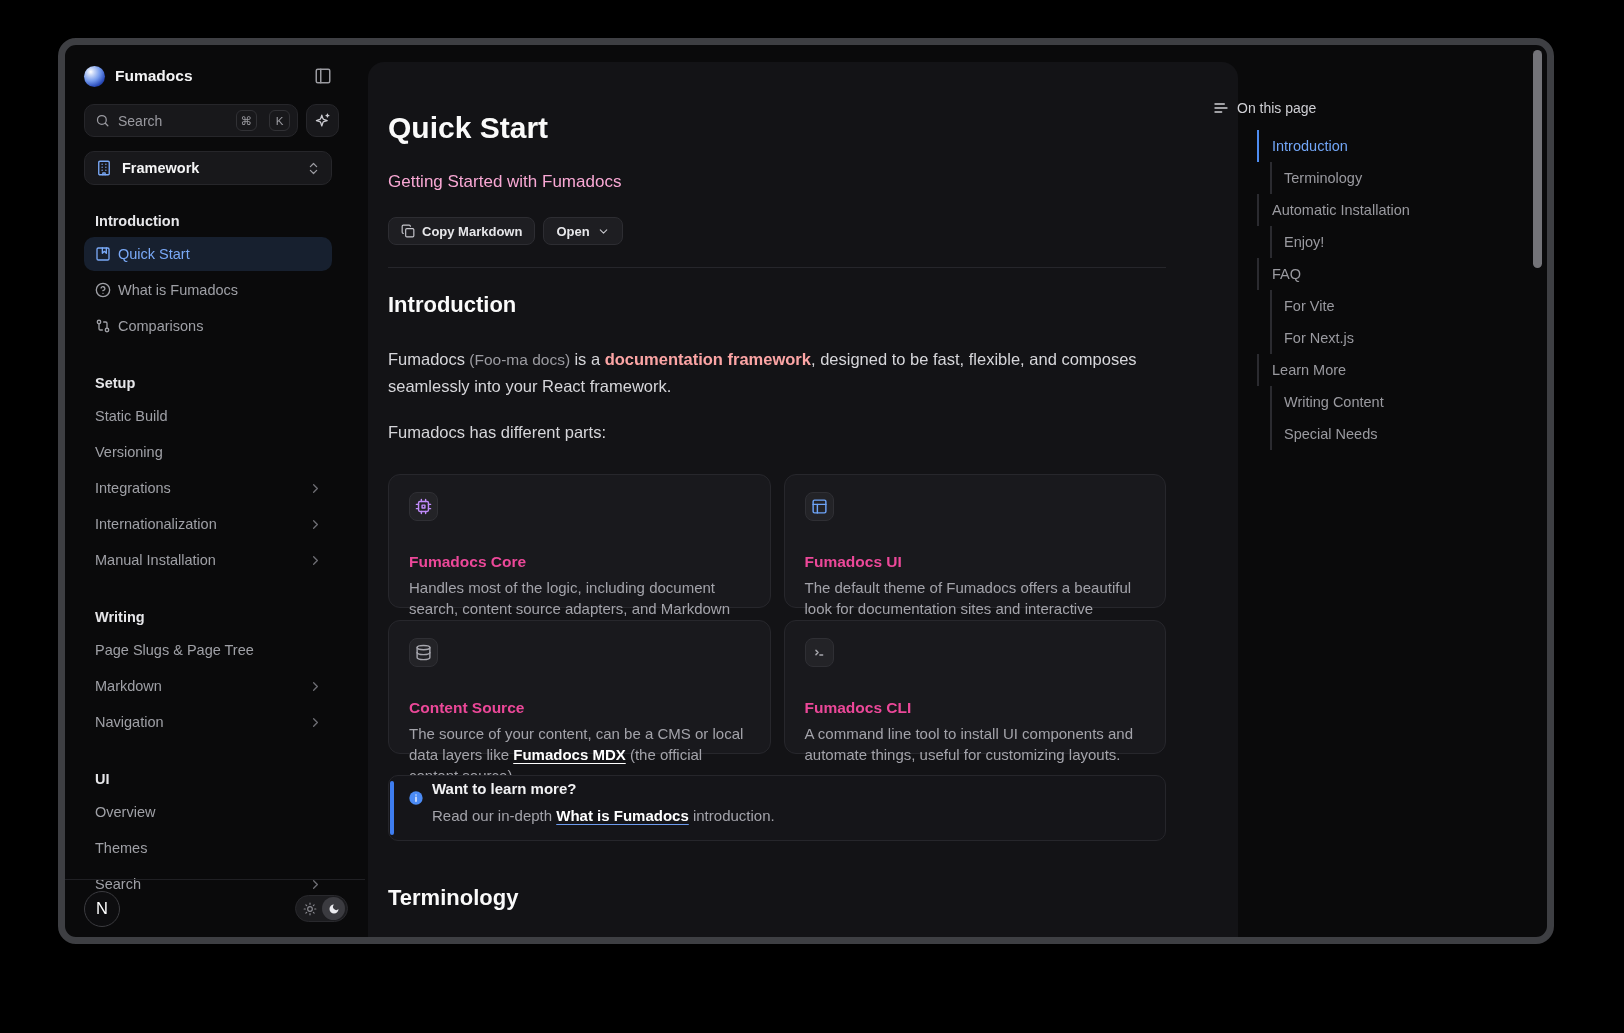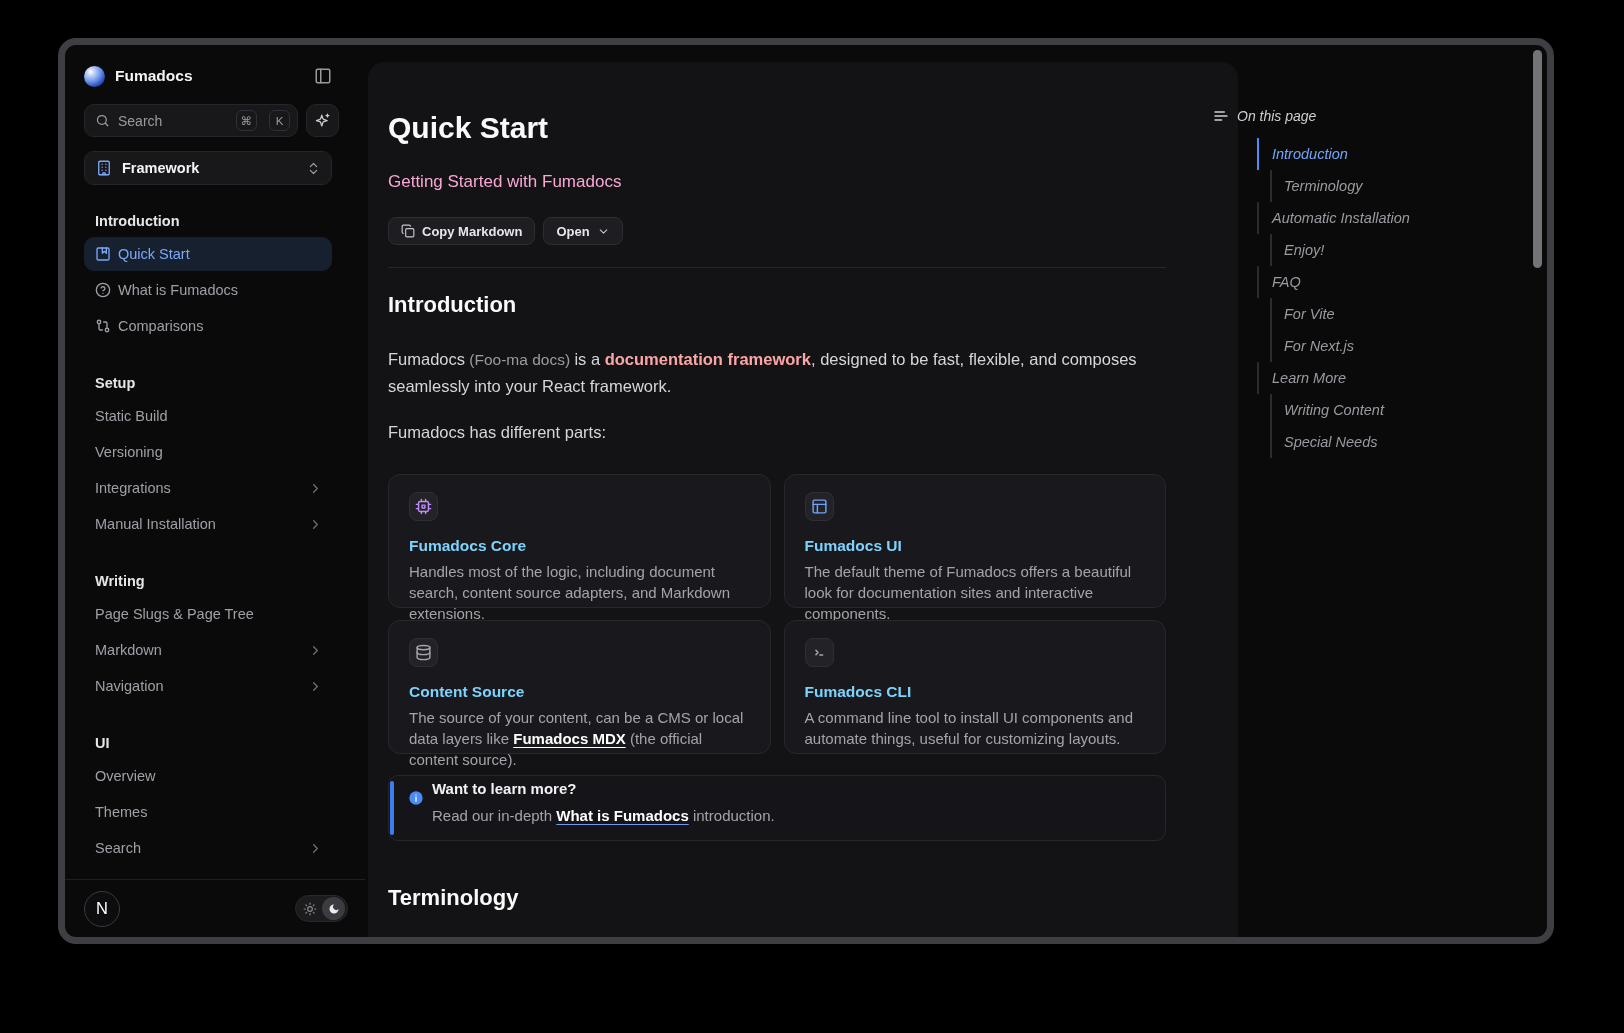--- a/index.html
+++ b/index.html
@@ -83,34 +83,34 @@
   .para.last { margin-top:26px; white-space:nowrap; }
   .mut { color:#9b9ba1; font-size:15.5px; }
   .b { color:#fca5a5; font-weight:700; }
 
   .cards { margin-top:28px; display:grid; grid-template-columns:1fr 1fr; gap:12px 13px; }
   .card { height:134px; background:#19191d; border:1px solid #27272c; border-radius:12px; padding:17px 20px; cursor:pointer; }
   .card-icon { width:29px; height:29px; border-radius:8px; background:#232327; border:1px solid #2f2f34;
     display:flex; align-items:center; justify-content:center; color:#a6a6ad; }
   .card-icon.purple { color:#c08bfa; }
   .card-icon.blue { color:#6ea4f8; }
-  .card-title { margin-top:16px; font-size:15.5px; font-weight:700; color:#7dd3fc; }
+  .card-title { margin-top:32px; font-size:15.5px; font-weight:700; color:#ec4899; }
   .card-desc { margin-top:6px; font-size:15px; line-height:21px; color:#a3a3aa; }
   .card-link { color:#fff; font-weight:700; text-decoration:underline; text-underline-offset:3px; cursor:pointer; }
 
   .callout { position:relative; margin-top:21px; height:66px; background:#151519; border:1px solid #26262b;
     border-radius:10px; padding:4px 16px 0 43px; }
   .callout-bar { position:absolute; left:1px; top:5px; bottom:5px; width:3.5px; border-radius:2px; background:#3e7df0; }
   .callout-icon { position:absolute; left:19px; top:14px; }
   .callout-title { font-size:15px; line-height:17px; font-weight:700; color:#f2f2f4; }
   .callout-body { margin-top:10px; font-size:15px; color:#a3a3aa; }
   .callout-link { color:#fff; font-weight:700; text-decoration:underline; text-decoration-color:#6d9bee; text-underline-offset:3px; cursor:pointer; }
 
   
-  .toc { position:absolute; left:1148px; top:16px; width:345px; height:100%;font-style:italic; }
+  .toc { position:absolute; left:1148px; top:8px; width:345px; height:100%; }
   .toc-header { position:absolute; left:0; top:47px; display:flex; align-items:center; gap:8px;
     color:#cfcfd4; font-size:14px; }
   .toc-list { position:absolute; left:44px; top:77px; width:280px; }
   .toc-item { height:32px; display:flex; align-items:center; font-size:14.5px; color:#9a9aa0;
     border-left:2px solid #2b2b30; padding-left:13px; cursor:pointer; }
   .toc-item.d2 { margin-left:13px; padding-left:12px; }
   .toc-item.active { color:#72a6f7; border-left-color:#4e8df2; }
 
   .scroll-thumb { position:absolute; right:5px; top:5px; width:9px; height:218px; border-radius:5px; background:#737378; cursor:grab; }
 </style>
@@ -221,20 +221,28 @@
         </div>
         <div class="nav-item">
           <span>Integrations</span>
           <span class="nav-chev">
             <svg width="15" height="15" viewBox="0 0 24 24" fill="none" stroke="currentColor" stroke-width="2" stroke-linecap="round" stroke-linejoin="round">
                 <path d="m9 18 6-6-6-6"></path>
               </svg>
           </span>
         </div>
         <div class="nav-item">
+          <span>Internationalization</span>
+          <span class="nav-chev">
+            <svg width="15" height="15" viewBox="0 0 24 24" fill="none" stroke="currentColor" stroke-width="2" stroke-linecap="round" stroke-linejoin="round">
+                <path d="m9 18 6-6-6-6"></path>
+              </svg>
+          </span>
+        </div>
+        <div class="nav-item">
           <span>Manual Installation</span>
           <span class="nav-chev">
             <svg width="15" height="15" viewBox="0 0 24 24" fill="none" stroke="currentColor" stroke-width="2" stroke-linecap="round" stroke-linejoin="round">
                 <path d="m9 18 6-6-6-6"></path>
               </svg>
           </span>
         </div>
 
         <div class="nav-header">Writing</div>
 

